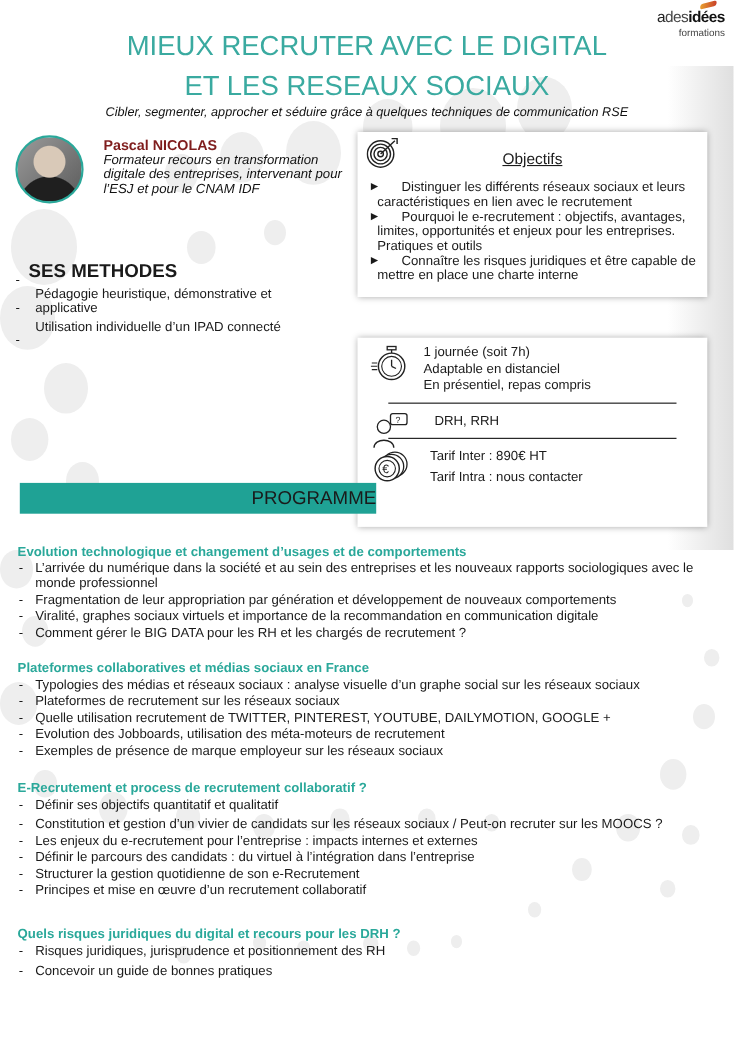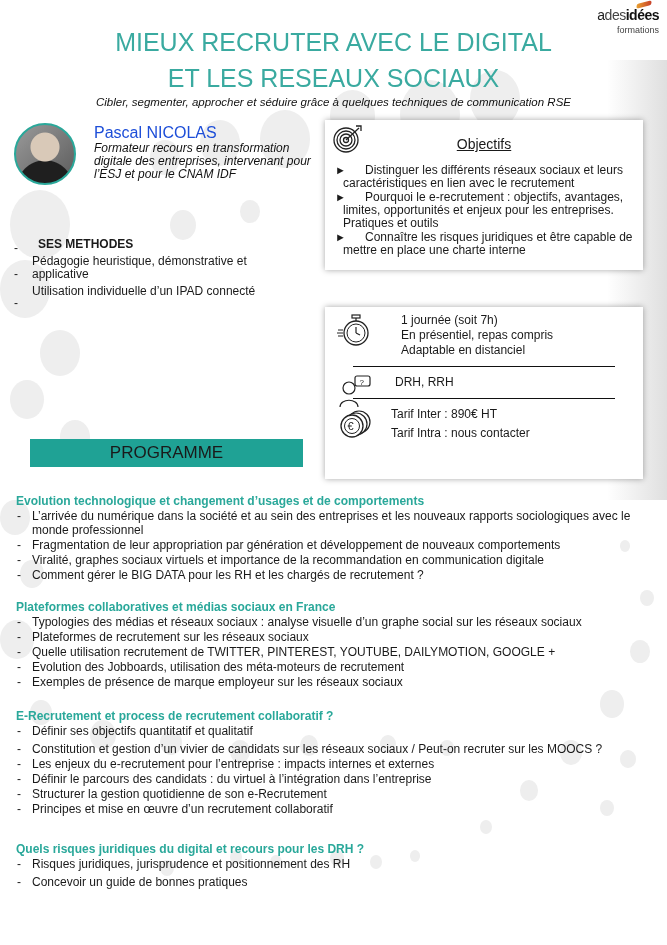--- a/index.html
+++ b/index.html
@@ -42,53 +42,53 @@
 
   .avatar {
     position: absolute; top: 123px; left: 14px; width: 62px; height: 62px; border-radius: 50%;
     border: 2px solid #2aa89a;
     background: radial-gradient(circle at 50% 38%, #d9c9b8 0 14px, transparent 15px),
                 radial-gradient(circle at 50% 110%, #1f1f1f 0 28px, transparent 29px),
                 linear-gradient(135deg, #9a9a9a, #5b5b5b);
     overflow: hidden;
   }
   .trainer { position: absolute; top: 124px; left: 94px; width: 220px; }
-  .trainer-name { font-weight: normal; font-size: 16px; color: #1d4ed8; }
+  .trainer-name { font-weight: bold; font-size: 13px; color: #7f1d1d; }
   .trainer-desc { font-style: italic; font-size: 12px; line-height: 13px; color: #111; }
 
   .methods { position: absolute; top: 237px; left: 14px; width: 290px; font-size: 12px; }
-  .methods-title { font-weight: bold; font-size: 12px; margin-left: 24px; margin-bottom: 2px; }
+  .methods-title { font-weight: bold; font-size: 17px; margin-left: 12px; margin-bottom: 2px; }
   .methods ul { list-style: none; }
   .methods li { position: relative; padding-left: 18px; line-height: 13px; margin-bottom: 4px; }
   .methods li .dash { position: absolute; left: 0; bottom: 0; }
 
   .card {
     position: absolute; background: #fff; box-shadow: 0 0 6px rgba(0,0,0,0.35);
   }
   .obj-card { top: 120px; left: 325px; width: 318px; height: 150px; padding: 8px 10px; }
   .obj-icon { position: absolute; top: 4px; left: 8px; width: 30px; height: 30px; }
   .obj-title {
     text-align: center; font-size: 14px; text-decoration: underline; margin-top: 8px; margin-bottom: 12px;
   }
   .obj-list { list-style: none; font-size: 12px; line-height: 13px; }
   .obj-list li { position: relative; padding-left: 8px; margin-bottom: 1px; }
   .obj-list li .arrow { position: absolute; left: 0; top: 0; font-size: 11px; }
   .obj-list li .txt { display: inline; }
   .obj-list li .indent { display: inline-block; width: 22px; }
 
   .info-card { top: 307px; left: 325px; width: 318px; height: 172px; padding: 6px 0 0 0; }
-  .info-row { position: relative; padding-left: 76px; font-size: 12px; line-height: 15px; }
+  .info-row { position: relative; padding-left: 60px; font-size: 12px; line-height: 15px; }
   .info-row .ico { position: absolute; left: 12px; top: 0; width: 36px; height: 36px; }
   .sep { height: 1px; background: #111; margin: 8px 28px 8px 28px; }
   .price-row { padding-left: 66px; }
   .price-row div { margin-bottom: 4px; }
 
   .prog-banner {
-    position: absolute; top: 439px; left: 18px; width: 273px; height: 28px;
-    background: #1fa295; color: #1a1a1a; font-size: 17px; text-align: center; line-height: 28px; margin-left: 12px;
+    position: absolute; top: 439px; left: 18px; width: 324px; height: 28px;
+    background: #1fa295; color: #1a1a1a; font-size: 17px; text-align: right; line-height: 28px;
   }
 
   .program { position: absolute; top: 494px; left: 16px; width: 640px; font-size: 12px; line-height: 14px; }
   .section { margin-bottom: 14px; }
   .section-title { color: #2aa89a; font-weight: bold; font-size: 12px; margin-bottom: 1px; }
   .section ul { list-style: none; }
   .section li { position: relative; padding-left: 16px; margin-bottom: 1px; }
   .section li .dash { position: absolute; left: 1px; top: 0; }
   .sec3 { margin-top: 20px; }
   .sec4 { margin-top: 22px; }
@@ -192,22 +192,22 @@
         <line x1="19" y1="5" x2="19" y2="8" stroke="#222" stroke-width="1.2"></line>
         <circle cx="19" cy="20" r="12" fill="none" stroke="#222" stroke-width="1.3"></circle>
         <circle cx="19" cy="20" r="9" fill="none" stroke="#222" stroke-width="1"></circle>
         <line x1="19" y1="20" x2="19" y2="14" stroke="#222" stroke-width="1.2"></line>
         <line x1="19" y1="20" x2="23" y2="22" stroke="#222" stroke-width="1.2"></line>
         <line x1="1" y1="17" x2="6" y2="17" stroke="#222" stroke-width="1"></line>
         <line x1="0" y1="20" x2="6" y2="20" stroke="#222" stroke-width="1"></line>
         <line x1="1" y1="23" x2="6" y2="23" stroke="#222" stroke-width="1"></line>
       </svg>
       <div>1 journée (soit 7h)</div>
+      <div>Adaptable en distanciel</div>
       <div>En présentiel, repas compris</div>
-      <div>Adaptable en distanciel</div>
     </div>
     <div class="sep"></div>
     <div class="info-row" style="padding-left:70px">
       <svg class="ico" viewBox="0 0 36 36">
         <circle cx="12" cy="13" r="6" fill="none" stroke="#222" stroke-width="1.2"></circle>
         <path d="M3 32 C3 23, 21 23, 21 32" fill="none" stroke="#222" stroke-width="1.2"></path>
         <rect x="18" y="1" width="15" height="10" rx="2" fill="none" stroke="#222" stroke-width="1.2"></rect>
         <text x="22.5" y="9.5" font-size="8" font-family="Liberation Sans, sans-serif" fill="#222">?</text>
       </svg>
       <div style="margin-bottom:5px">DRH, RRH</div>

